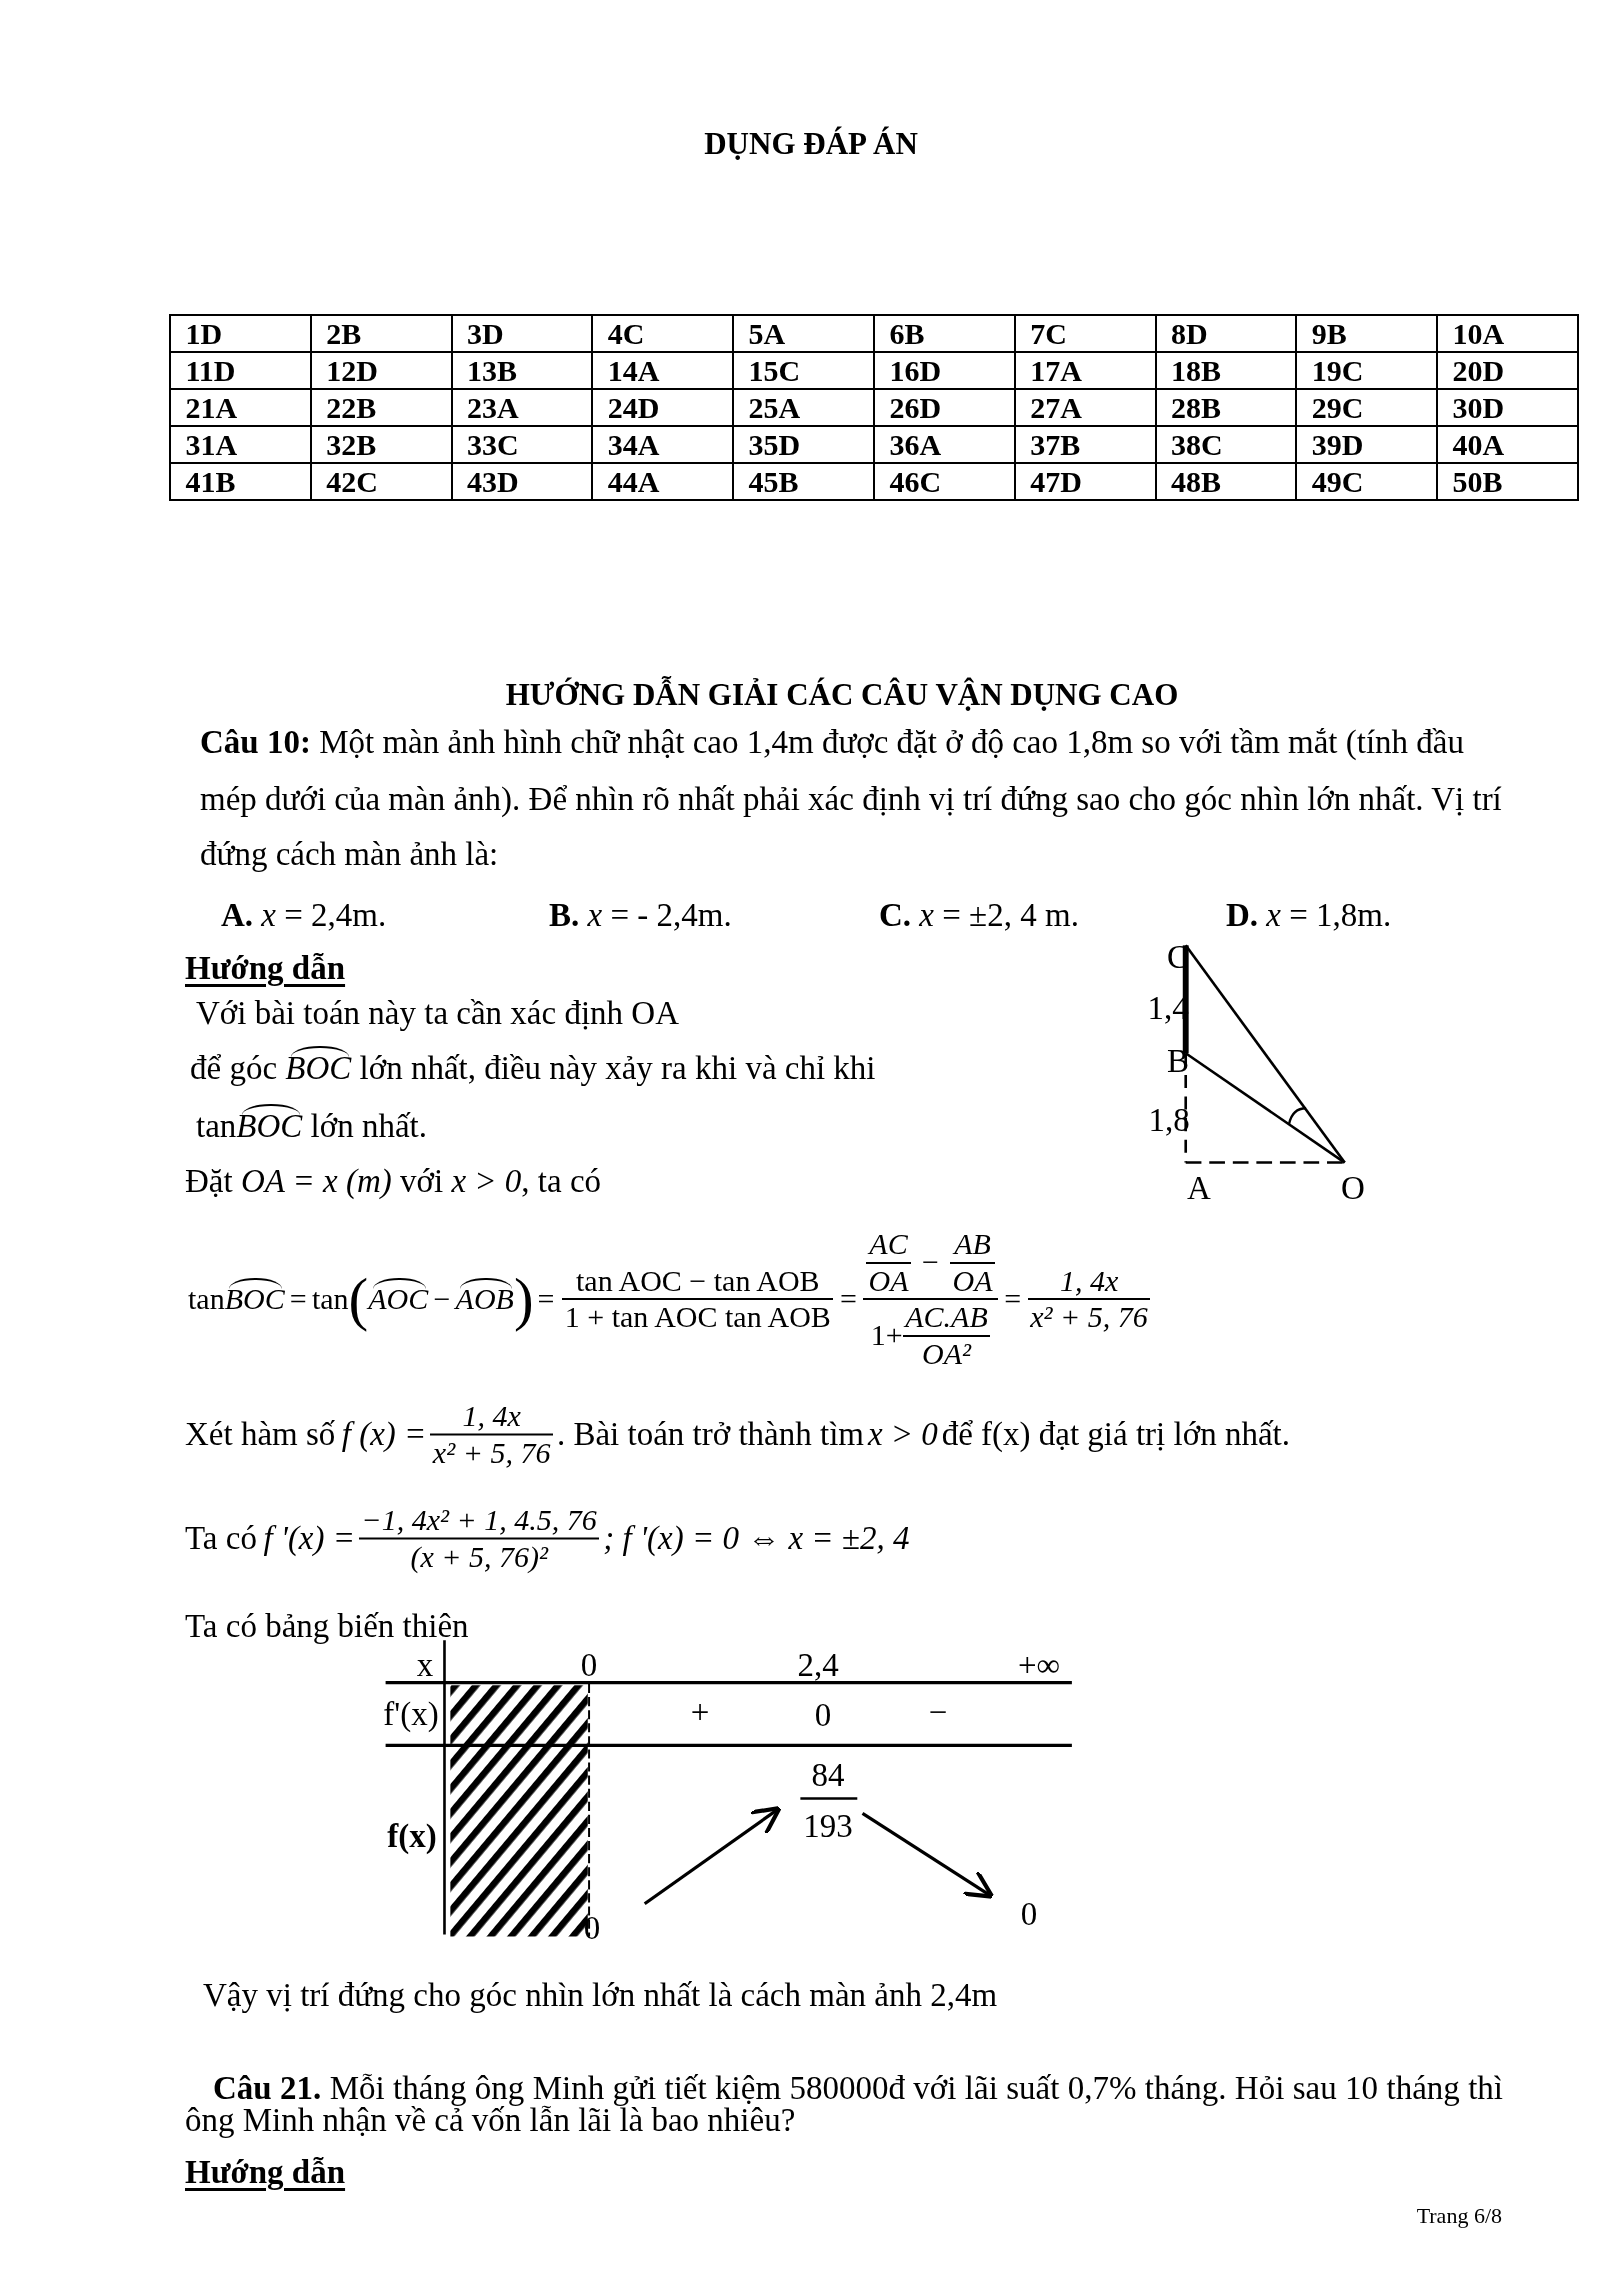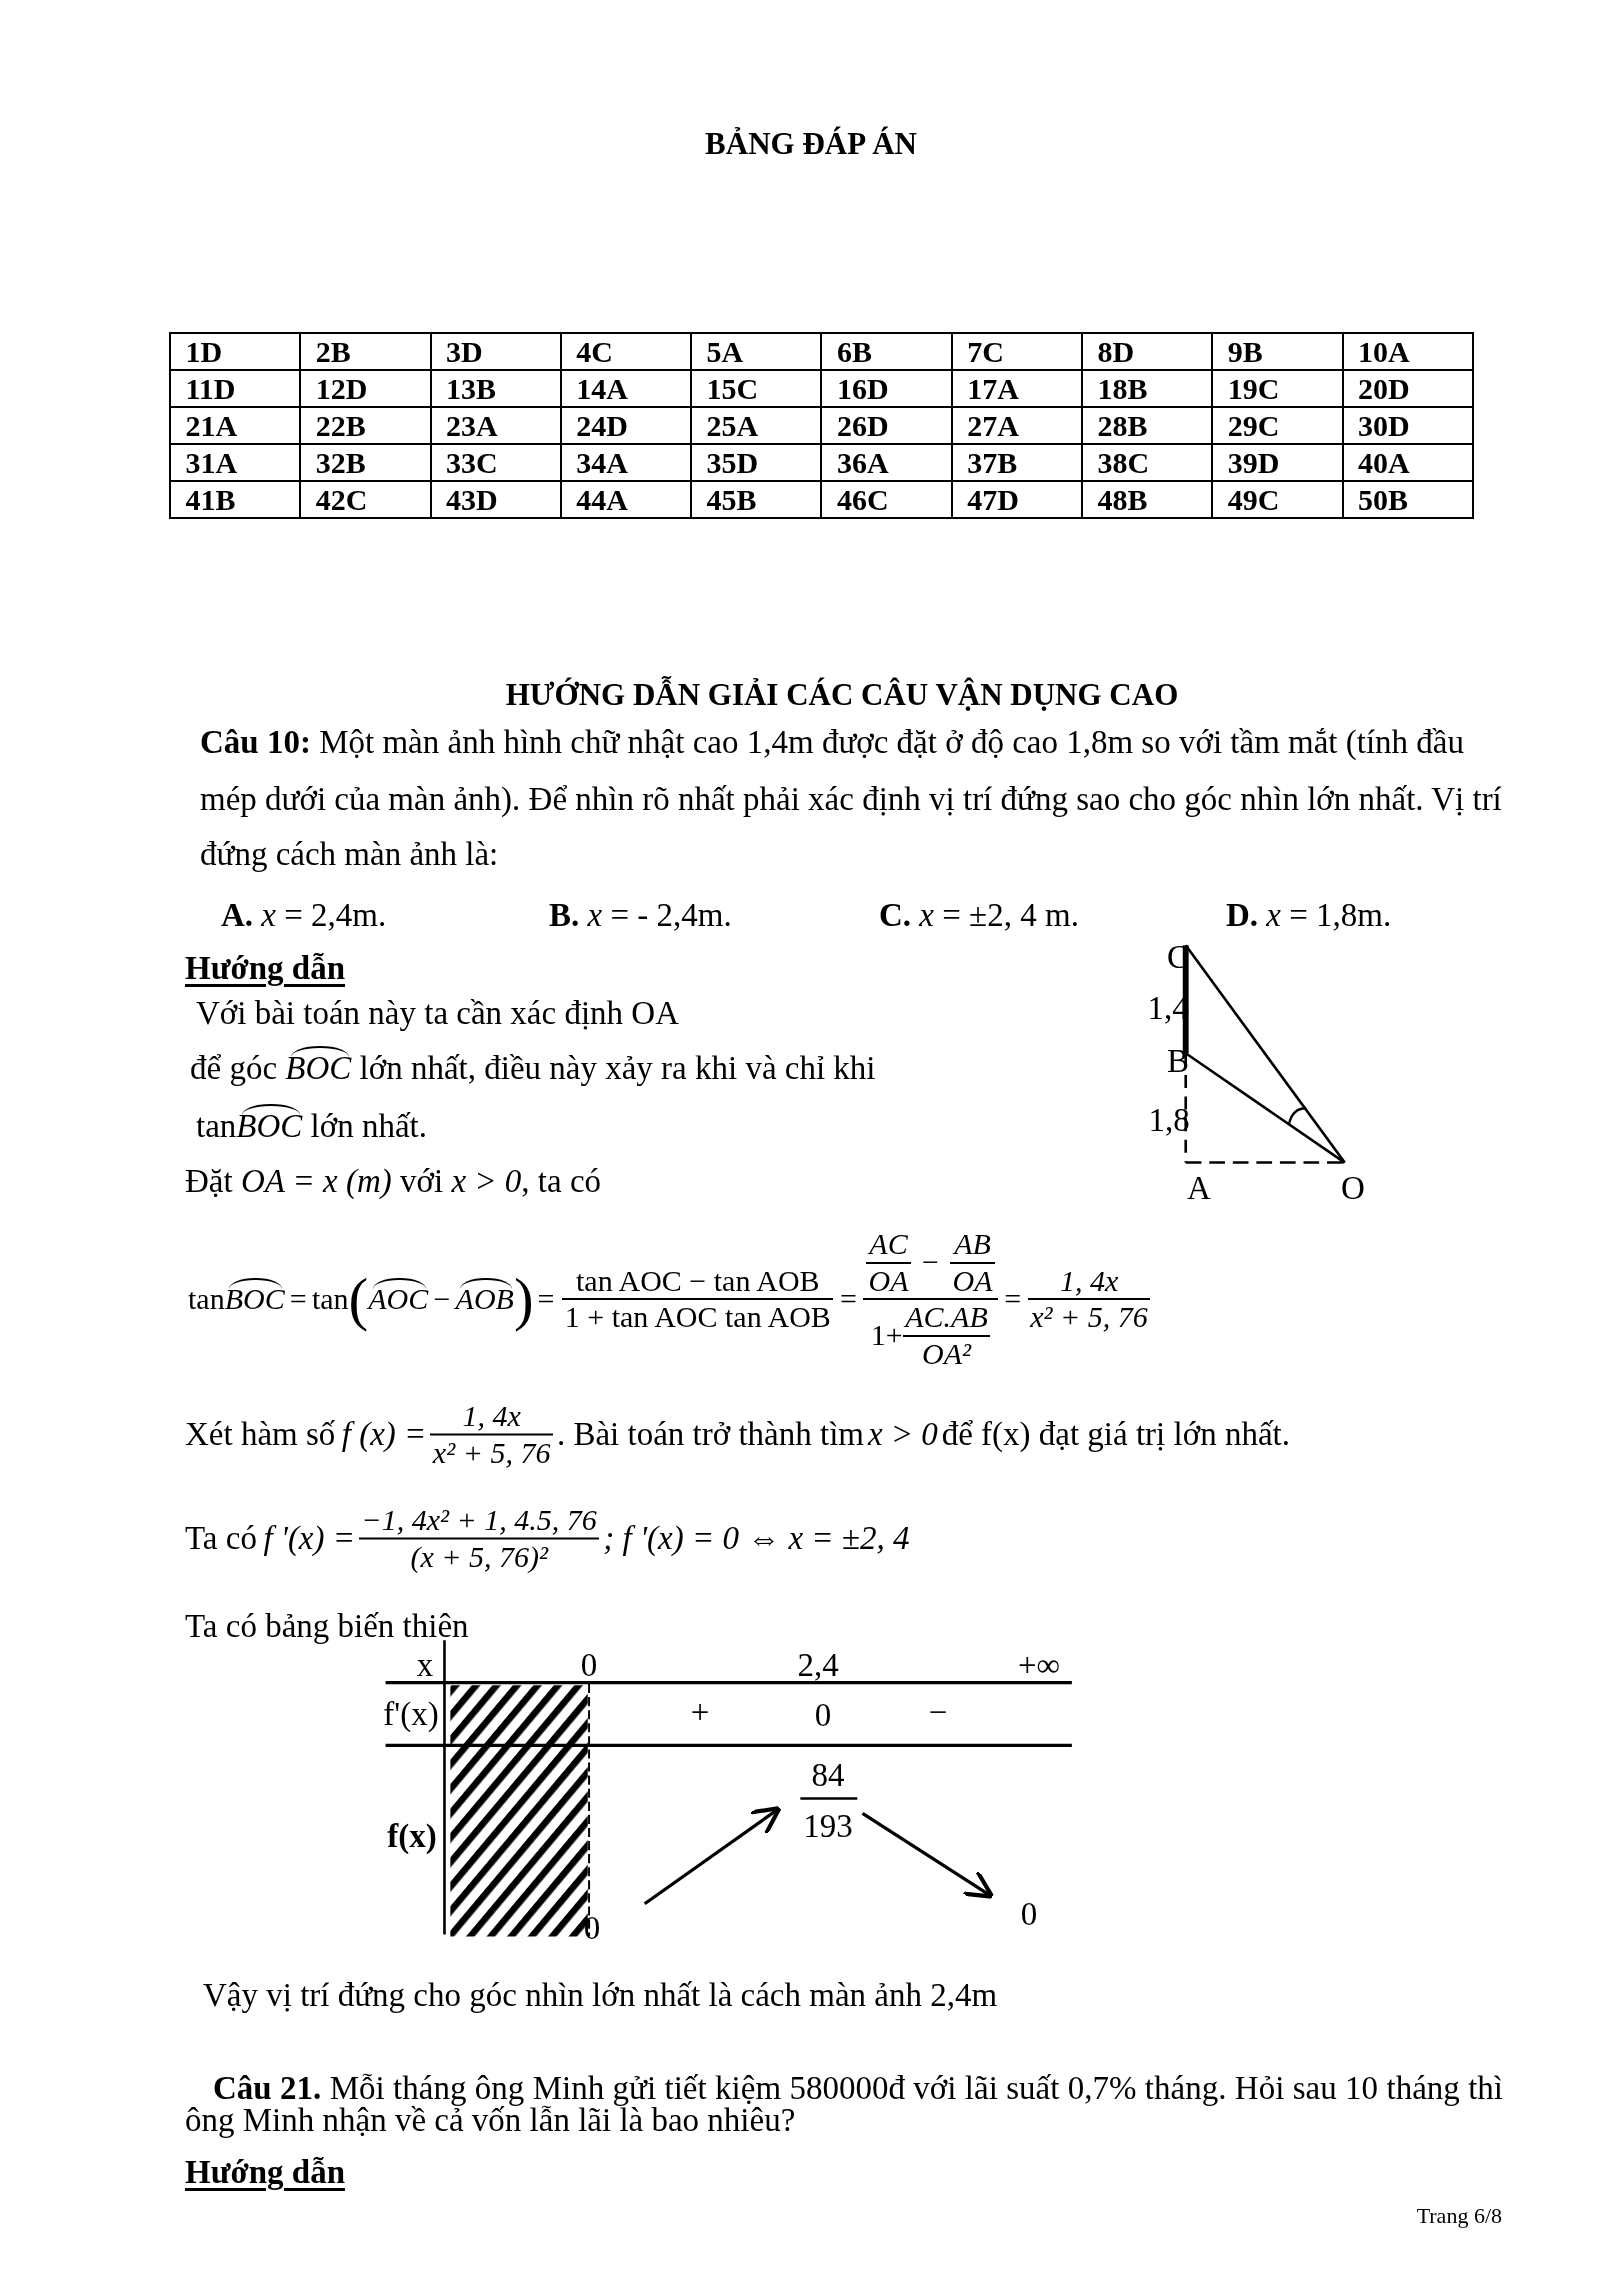--- a/index.html
+++ b/index.html
@@ -8,39 +8,39 @@
   .abs { position: absolute; white-space: nowrap; }
   .t { font-size: 33px; line-height: 1; }
   .b { font-weight: bold; }
   .i { font-style: italic; }
   .u { text-decoration: underline; text-decoration-thickness: 3.3px; text-underline-offset: 5.2px; }
   .center { transform: translateX(-50%); }
   .vmid { transform: translateY(-50%); }
   .cmid { transform: translate(-50%, -50%); }
 
   
-  table.ans { position: absolute; left: 169px; top: 332px; width: 1305px; border-collapse: collapse; }
+  table.ans { position: absolute; left: 169px; top: 314px; width: 1410px; border-collapse: collapse; }
   table.ans td { border: 2px solid #000; height: 35px; padding: 0 0 0 14.4px; font-size: 30px; font-weight: bold;
                  font-family: "Liberation Serif", serif; width: 10%; vertical-align: middle; line-height: 1; }
 
   .math { font-family: "Liberation Serif", serif; }
   .arc { position: relative; display: inline-block; text-align: right; }
   .arc::before { content: ""; position: absolute; left: 8%; right: 4%; top: -6.5px; height: 9.2px;
                  border-top: 2px solid #000; border-radius: 50% 50% 0 0 / 100% 100% 0 0; }
 
   
   .frac { display: inline-flex; flex-direction: column; align-items: center; vertical-align: middle; margin: 0 3.9px; }
   .frac .num, .frac .den { padding: 0 2.6px; line-height: 1.15; }
   .frac .bar { align-self: stretch; border-top: 2.6px solid #000; }
   .row { display: flex; align-items: center; }
 </style>
 </head>
 <body>
 
-<div class="abs t b center" style="left:811px; top:128px; font-size:31px;">BẢNG ĐÁP ÁN</div>
+<div class="abs t b center" style="left:811px; top:128px; font-size:31px;">DỤNG ĐÁP ÁN</div>
 
 <table class="ans">
   <tbody id="ans-body">
       <tr>
         <td>1D</td>
         <td>2B</td>
         <td>3D</td>
         <td>4C</td>
         <td>5A</td>
         <td>6B</td>

